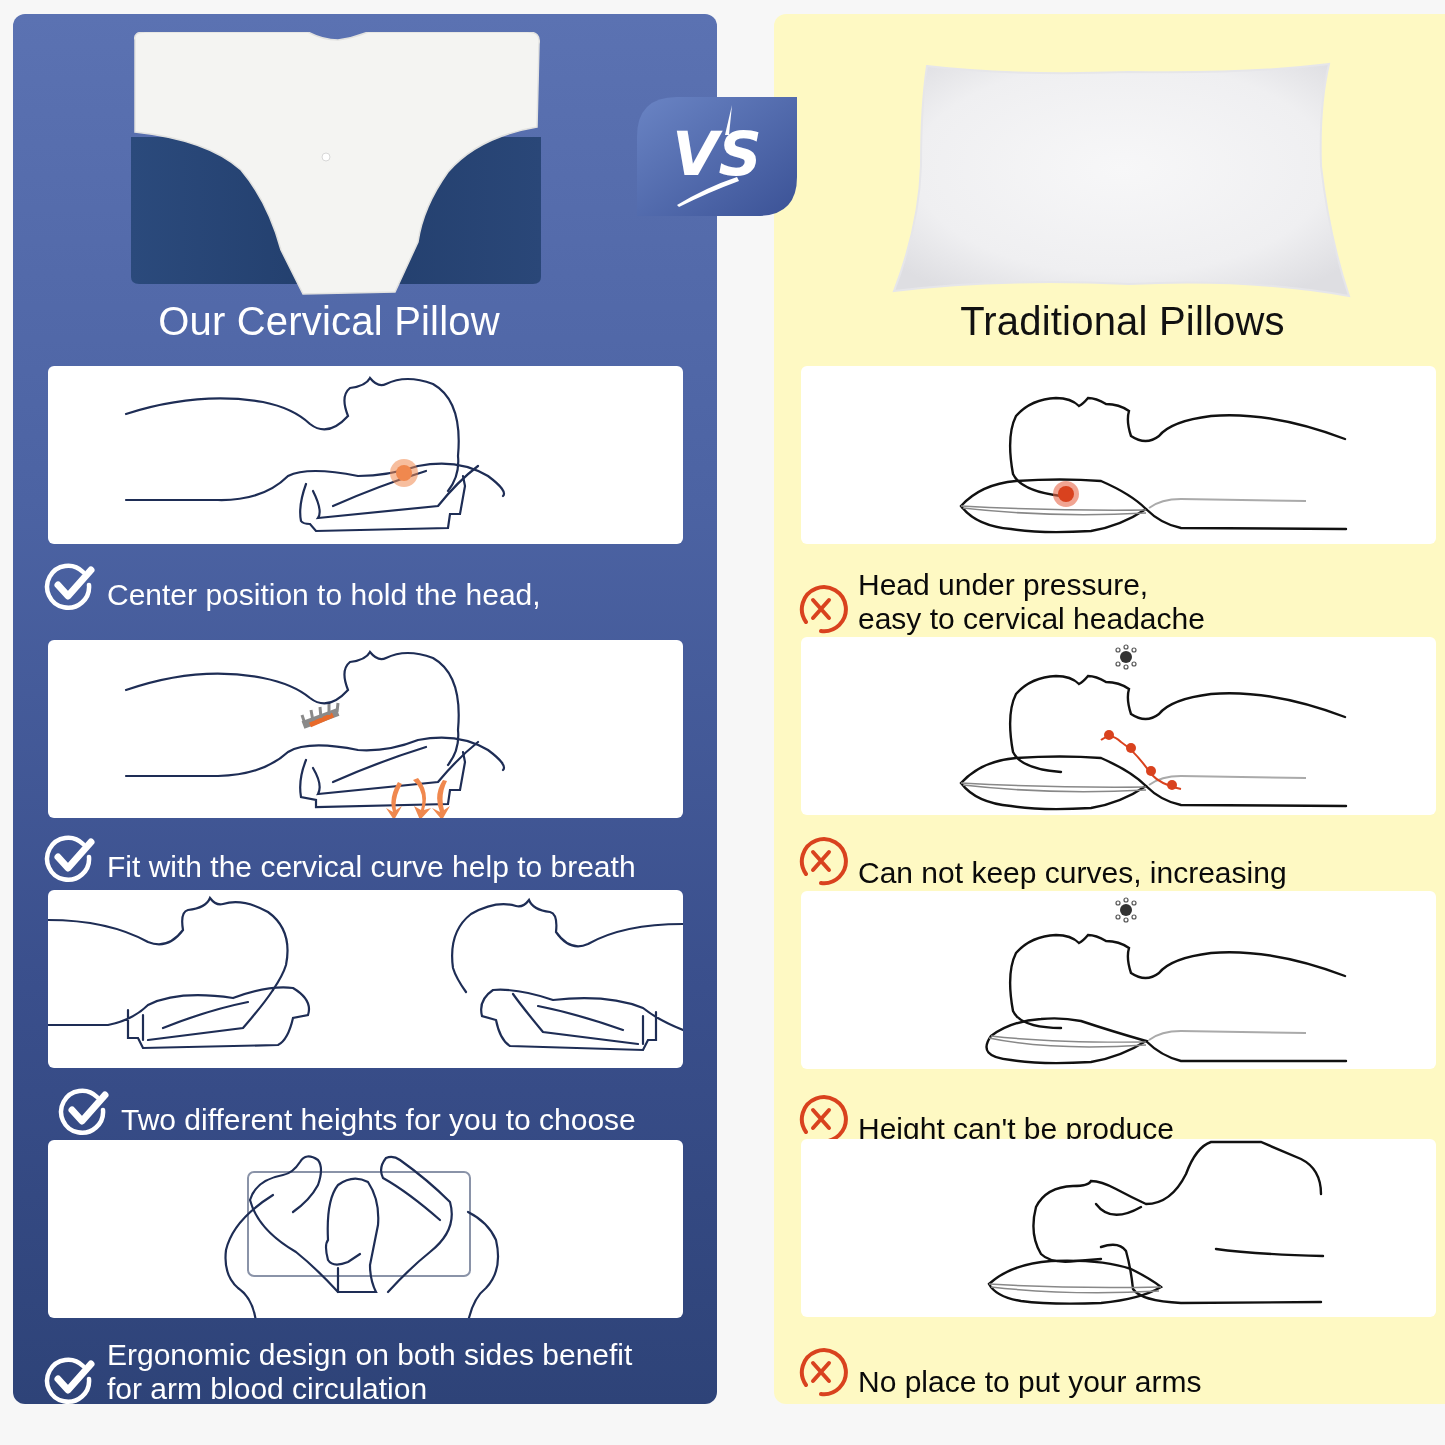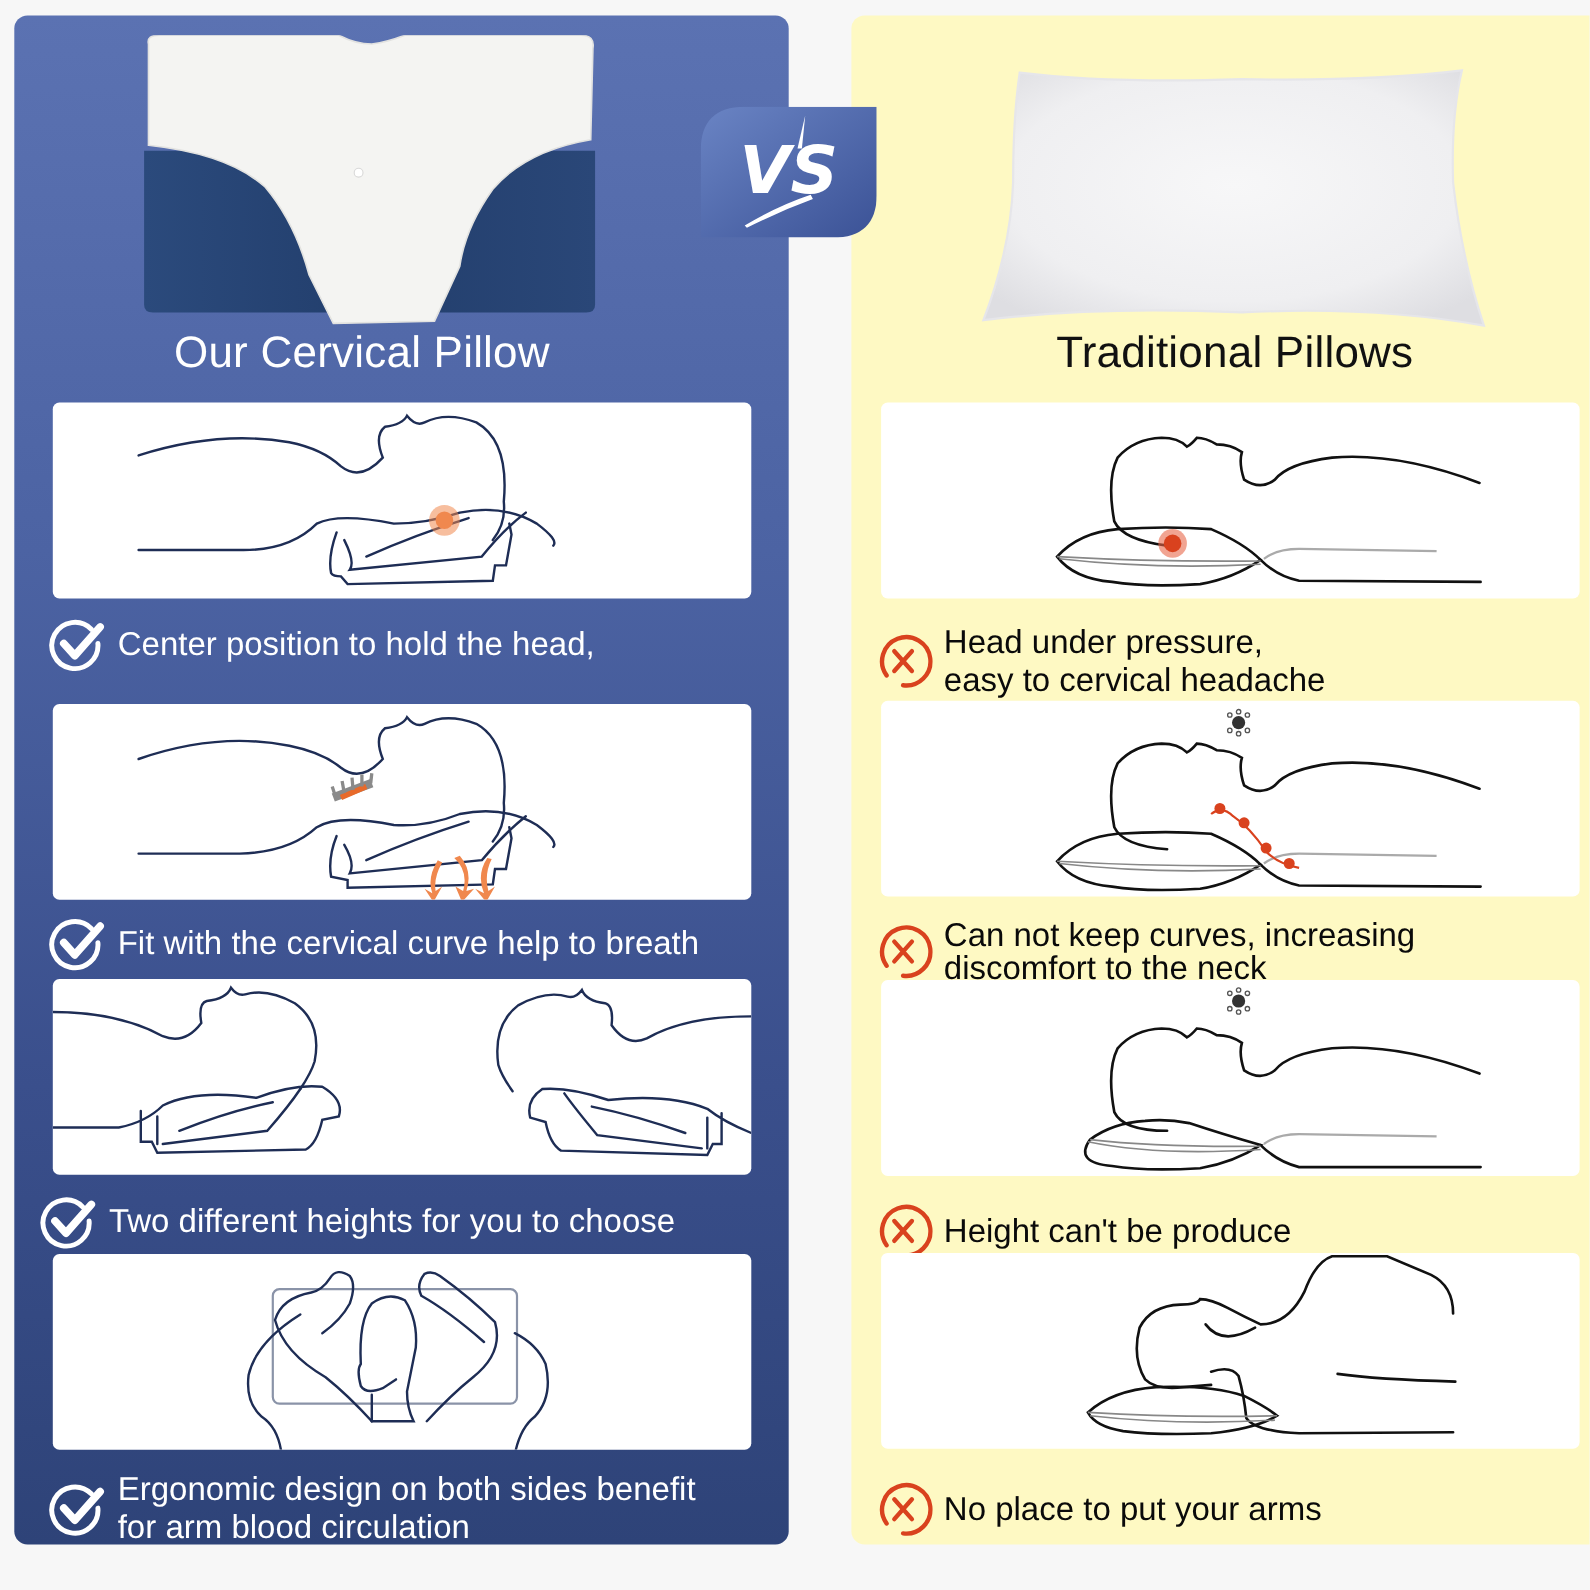--- a/index.html
+++ b/index.html
@@ -7,21 +7,21 @@
   body{position:relative;font-family:"Liberation Sans",sans-serif}
   .panel{position:absolute;top:14px;height:1390px;border-radius:12px}
   .panel-left{left:13px;width:704px;background:linear-gradient(180deg,#5b72b2 0%,#4c63a3 35%,#3a4f8c 70%,#2e4378 100%)}
   .panel-right{left:774px;width:703px;background:#fef9c3}
   .product{position:absolute}
   .title{position:absolute;width:100%;text-align:center;font-size:40px;letter-spacing:0.2px}
   .title-left{color:#ffffff}
   .title-right{color:#111111}
   .card{position:absolute;background:#ffffff;border-radius:6px;width:635px;height:178px;overflow:hidden}
   .card svg{position:absolute;left:0;top:0;width:635px;height:178px}
-  .feature{position:absolute;display:flex;align-items:center;gap:10px}
+  .feature{position:absolute;display:flex;align-items:flex-end;gap:10px}
   .feature .ico{width:54px;height:54px;flex:0 0 54px;margin-top:-2px}
   .feature .txt{font-size:30px;line-height:34px}
   .feature-left .txt{color:#ffffff}
   .feature-right .txt{color:#0a0a0a}
   .vs{position:absolute;left:637px;top:97px;width:160px;height:119px}
 </style>
 </head>
 <body>
 
 <div class="panel panel-left">
@@ -102,21 +102,21 @@
         <path d="M0 135 L60 135 Q85 130 100 115 Q130 100 185 108 Q220 95 245 98 Q265 110 260 125 L245 128 Q240 150 230 155 L95 158 L90 148 L80 148 L80 120"></path>
         <path d="M95 125 L95 150 M100 150 L195 138 Q215 115 225 100"></path>
         <path d="M0 135 M115 138 Q160 120 200 112"></path>
         <path d="M635 34 Q575 34 540 54 Q522 62 508 42 Q510 24 502 22 Q485 20 481 10 Q475 18 468 16 Q448 10 423 24 Q400 42 405 78 Q408 88 418 102"></path>
         <path d="M635 140 Q610 130 595 118 Q560 104 505 110 Q470 98 445 100 Q430 110 434 126 L448 130 Q452 150 462 156 L595 160 L600 150 L608 150 L608 122"></path>
         <path d="M595 126 L595 154 M590 154 L495 142 Q475 118 465 104"></path>
         <path d="M575 140 Q530 124 490 116"></path>
       </g>
     </svg>
   </div>
-  <div class="feature feature-left" style="left:22px;top:1071px">
+  <div class="feature feature-left" style="left:44px;top:1071px">
     <svg class="ico" viewBox="0 0 54 54">
       <path d="M40 14 A21 21 0 1 0 46 27" fill="none" stroke="#fff" stroke-width="4.5" stroke-linecap="round"></path>
       <path d="M15 27 L25 38 L48 12" fill="none" stroke="#fff" stroke-width="7" stroke-linecap="round" stroke-linejoin="round"></path>
     </svg>
     <div class="txt">
       <div>Two different heights for you to choose</div>
     </div>
   </div>
 
   <div class="card" style="left:35px;top:1126px">
@@ -210,21 +210,20 @@
         </g>
     </svg>
   </div>
   <div class="feature feature-right" style="left:20px;top:822px">
     <svg class="ico" viewBox="0 0 54 54">
       <path d="M12 40 A22 22 0 1 1 27 49" fill="none" stroke="#d9421e" stroke-width="4" stroke-linecap="round"></path>
       <path d="M19 18 L35 36 M35 18 L19 36" stroke="#d9421e" stroke-width="4" stroke-linecap="round"></path>
     </svg>
     <div class="txt" style="line-height:30px">
       <div>Can not keep curves, increasing</div>
-      <div>discomfort to the neck</div>
     </div>
   </div>
 
   <div class="card" style="left:27px;top:877px">
     <svg viewBox="0 0 635 178">
       <g>
         <circle cx="325" cy="19" r="6" fill="#333"></circle>
         <g stroke="#555" stroke-width="1.2" fill="none">
           <circle cx="317" cy="12" r="2"></circle>
             <circle cx="333" cy="12" r="2"></circle>

